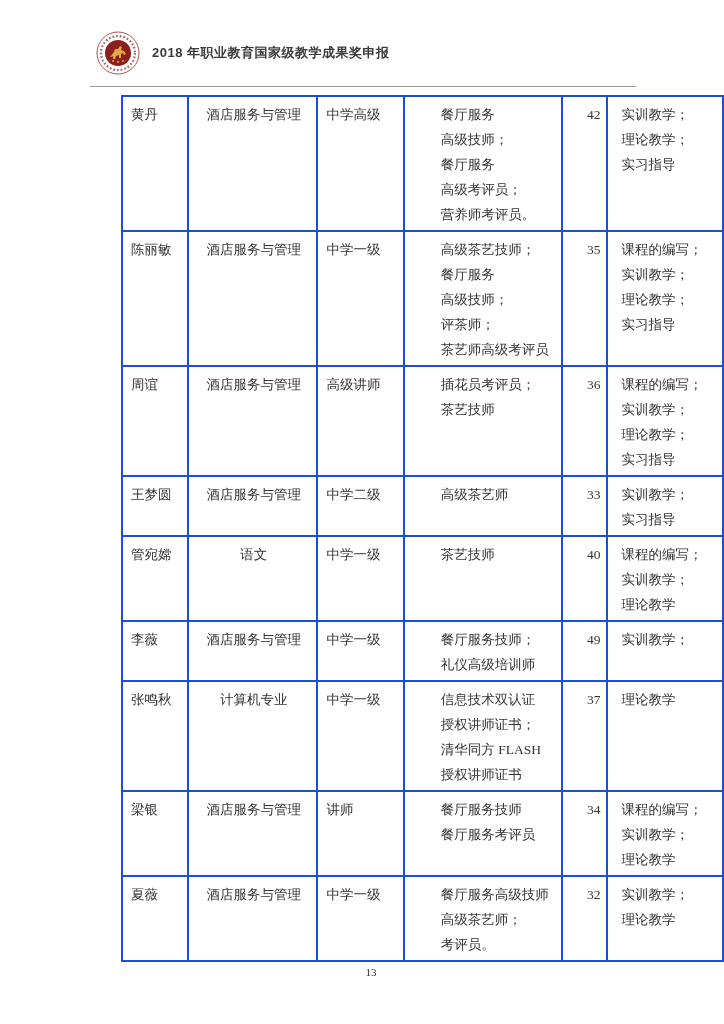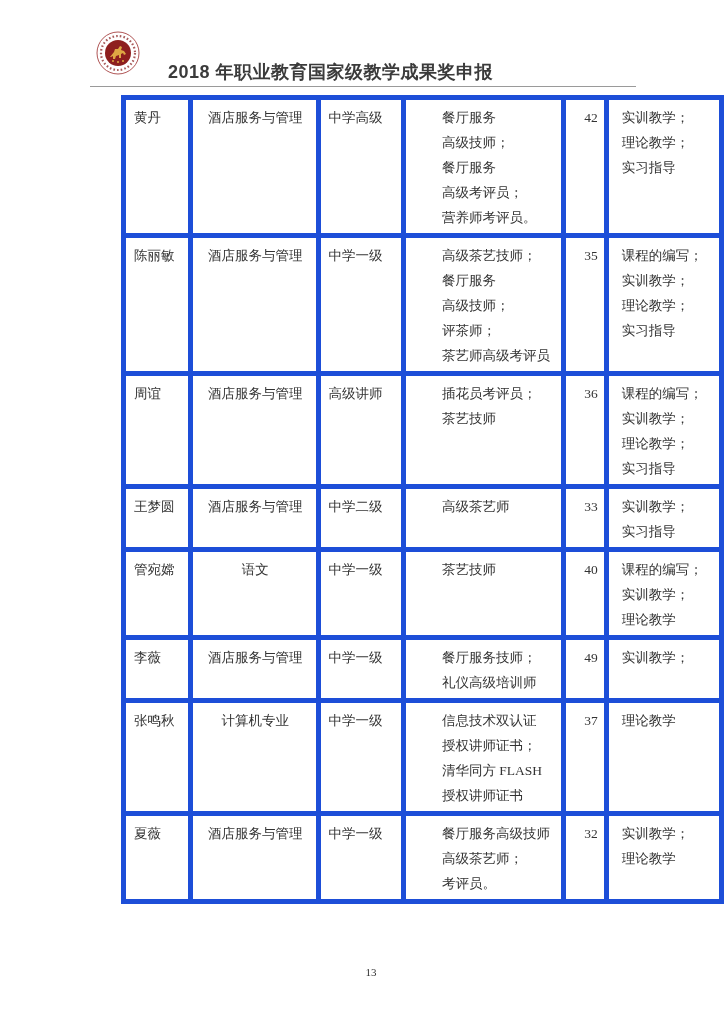--- a/index.html
+++ b/index.html
@@ -2,32 +2,32 @@
 <html><head>
 <meta charset="utf-8">
 <style>
   html,body{margin:0;padding:0;background:#ffffff;}
   .page{
     position:relative;width:724px;height:1024px;background:#ffffff;overflow:hidden;
     font-family:"Liberation Serif","DejaVu Serif",serif;color:#333333;
   }
   .header-logo{position:absolute;left:96px;top:31px;width:44px;height:44px;}
   .page-title{
-    position:absolute;left:152px;top:44px;margin:16px;
+    position:absolute;left:152px;top:44px;margin:0;
     font-family:"Liberation Sans","DejaVu Sans",sans-serif;
-    font-weight:700;font-size:18px;color:#3b3b3b;letter-spacing:.5px;
+    font-weight:700;font-size:13px;color:#3b3b3b;letter-spacing:.5px;
   }
   .header-rule{position:absolute;left:90px;top:86px;width:546px;height:1px;background:#9a9a9a;}
   .doc-table{
     position:absolute;left:121px;top:95px;
     display:table;table-layout:fixed;border-collapse:collapse;
   }
   .trow{display:table-row;}
   .cell{
-    display:table-cell;border:5px solid #1d4ed8;vertical-align:top;
+    display:table-cell;border:2px solid #1d4ed8;vertical-align:top;
     padding:5px 6px 3px 8px;font-size:13.5px;line-height:25px;overflow:visible;
   }
   .c-name{width:54px;}
   .c-major{width:121px;text-align:center;}
   .c-title{width:77px;}
   .c-skills{width:117px;padding-left:36px;}
   .c-age{width:44px;text-align:right;padding-left:2px;padding-right:6px;}
   .c-teaching{width:100px;padding-left:13px;}
   .line{white-space:nowrap;}
   .footer{
@@ -218,20 +218,43 @@
         </div>
         <div class="cell c-age">
           <div class="line">37</div>
         </div>
         <div class="cell c-teaching">
           <div class="line">理论教学</div>
         </div>
       </div>
       <div class="trow">
         <div class="cell c-name">
+          <div class="line">梁银</div>
+        </div>
+        <div class="cell c-major">
+          <div class="line">酒店服务与管理</div>
+        </div>
+        <div class="cell c-title">
+          <div class="line">讲师</div>
+        </div>
+        <div class="cell c-skills">
+          <div class="line">餐厅服务技师</div>
+          <div class="line">餐厅服务考评员</div>
+        </div>
+        <div class="cell c-age">
+          <div class="line">34</div>
+        </div>
+        <div class="cell c-teaching">
+          <div class="line">课程的编写；</div>
+          <div class="line">实训教学；</div>
+          <div class="line">理论教学</div>
+        </div>
+      </div>
+      <div class="trow">
+        <div class="cell c-name">
           <div class="line">夏薇</div>
         </div>
         <div class="cell c-major">
           <div class="line">酒店服务与管理</div>
         </div>
         <div class="cell c-title">
           <div class="line">中学一级</div>
         </div>
         <div class="cell c-skills">
           <div class="line">餐厅服务高级技师</div>

